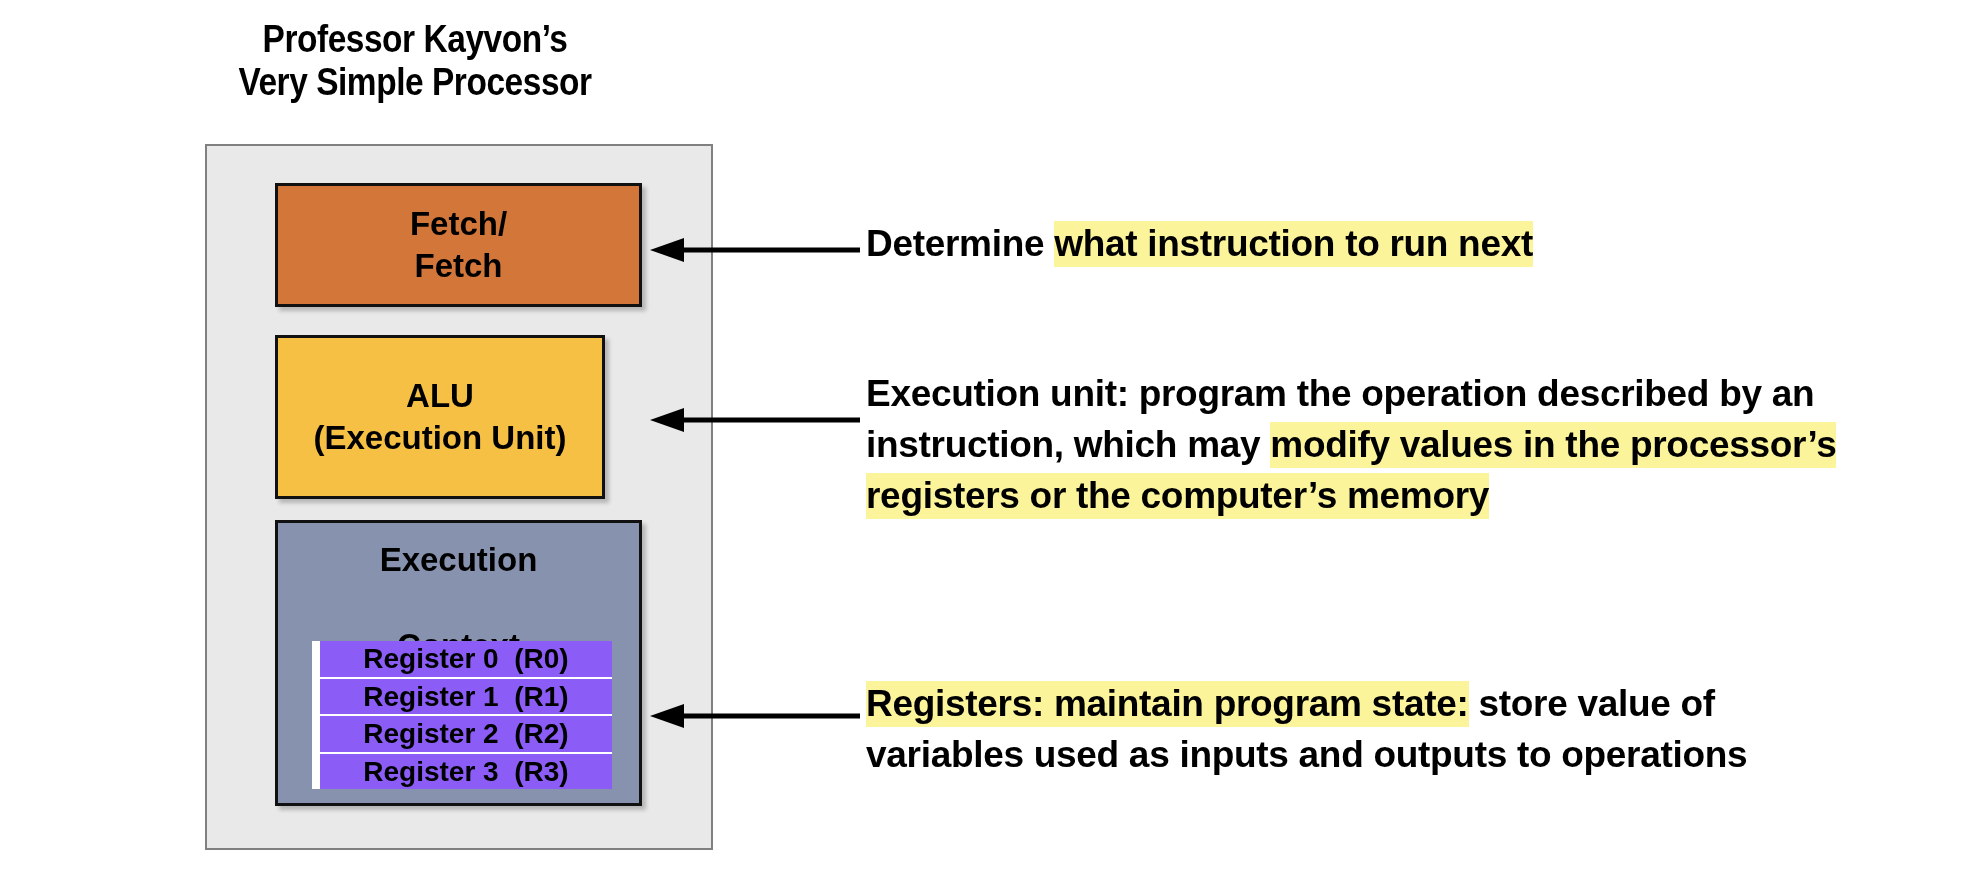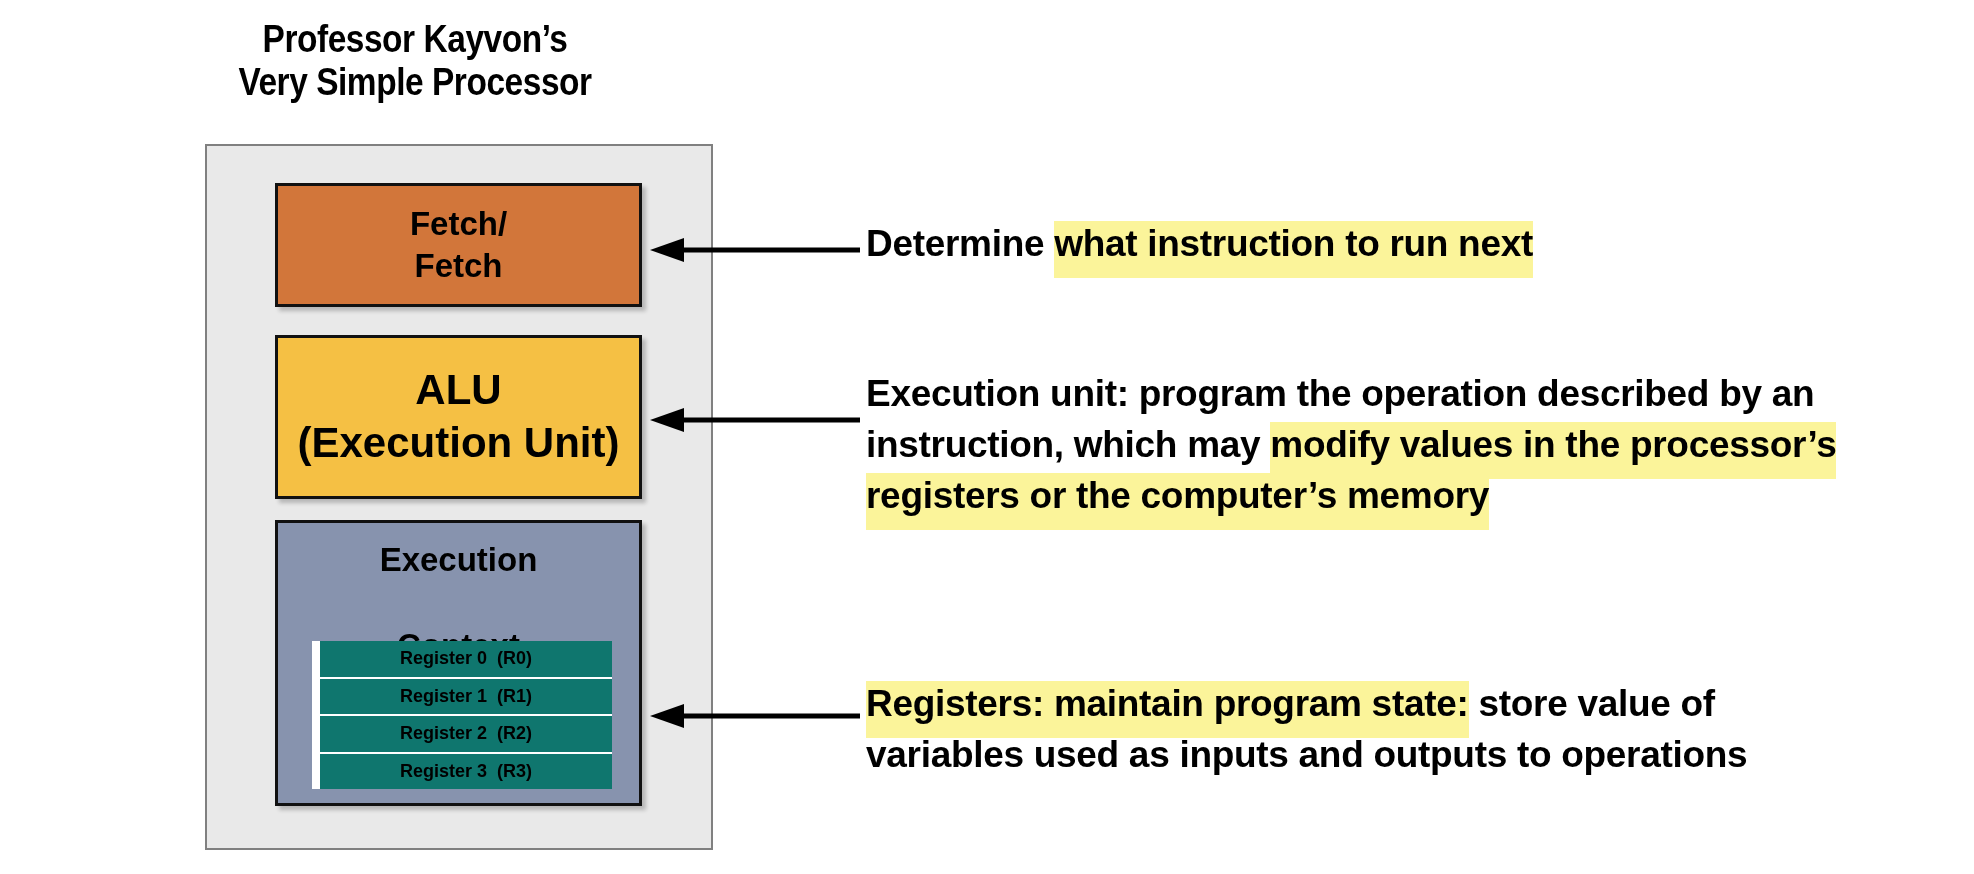--- a/index.html
+++ b/index.html
@@ -66,24 +66,24 @@
     width: 367px;
     height: 124px;
     background: #d2763a;
     font-size: 33px;
     line-height: 1.26;
   }
 
   #alu-box {
     left: 68px;
     top: 189px;
-    width: 367px;
+    width: 330px;
     height: 164px;
     background: #f5c044;
-    font-size: 42px;
+    font-size: 33px;
     line-height: 1.26;
   }
 
   #execution-context-box {
     left: 68px;
     top: 374px;
     width: 367px;
     height: 286px;
     background: #8793ae;
     font-size: 33px;
@@ -102,23 +102,23 @@
     top: 118px;
     width: 300px;
     height: 148px;
     background: #ffffff;
     box-sizing: border-box;
     display: flex;
     flex-direction: column;
   }
   .register-row {
     flex: 1 1 0;
-    background: #0f766e;
-    color: #000000;
-    font-size: 18px;
+    background: #8b5cf6;
+    color: #000000;
+    font-size: 28px;
     font-weight: bold;
     display: flex;
     align-items: center;
     justify-content: center;
     border-bottom: 2px solid #ffffff;
     box-sizing: border-box;
     letter-spacing: 0px;
     white-space: pre;
     margin-left: 8px;
   }
@@ -139,21 +139,21 @@
     font-size: 37px;
     line-height: 1.38;
     letter-spacing: -0.3px;
   }
   .annotation .ann-line {
     display: block;
     white-space: nowrap;
   }
   .hl {
     background: #fbf49a;
-    padding: 2px 0 14px 0;
+    padding: 2px 0 3px 0;
     box-decoration-break: clone;
     -webkit-box-decoration-break: clone;
   }
 
   #annotation-fetch  { left: 866px; top: 218px; }
   #annotation-alu    { left: 866px; top: 368px; }
   #annotation-regs   { left: 866px; top: 678px; }
 </style>
 </head>
 <body>

